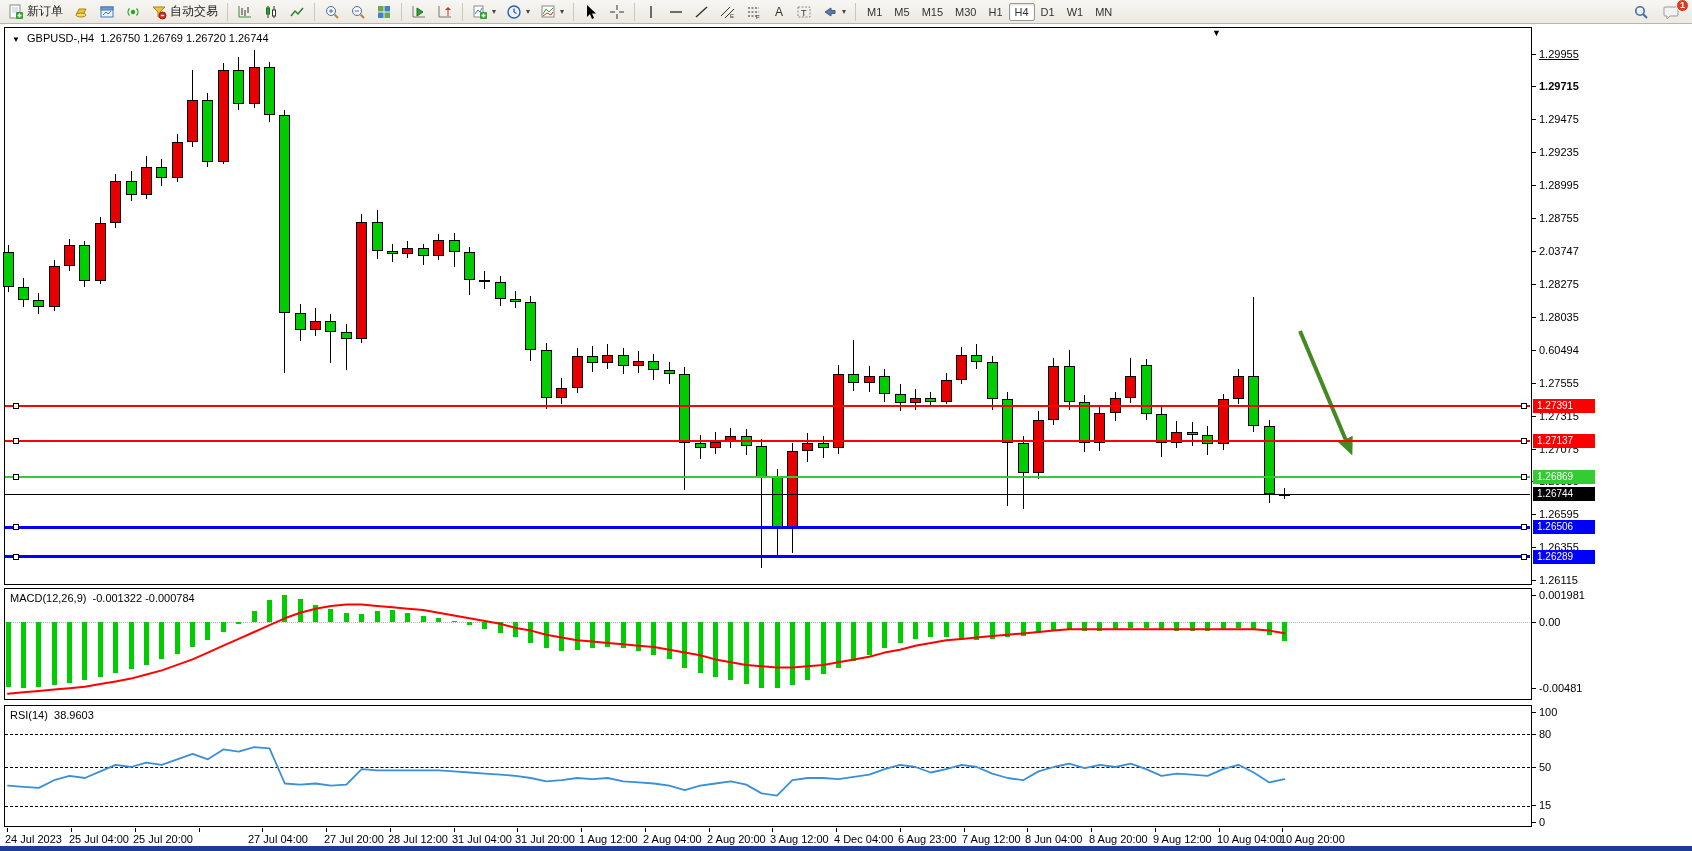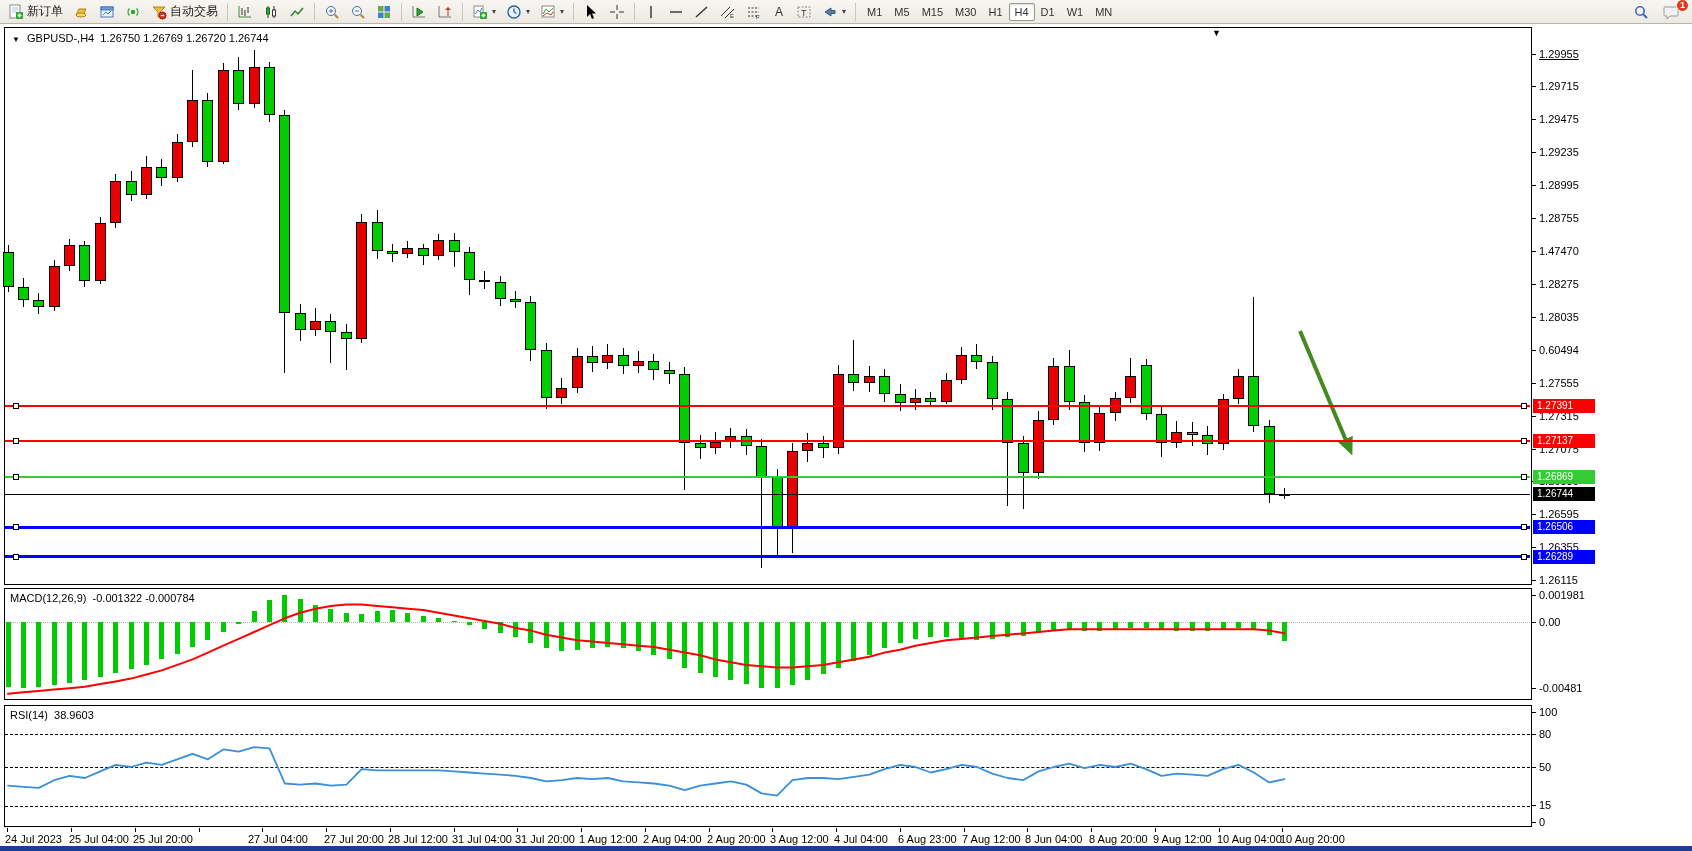--- a/index.html
+++ b/index.html
@@ -313,31 +313,31 @@
   <div id="rsi-title" class="overlay-label">
     <span>RSI(14)</span>&nbsp;
     <span>38.9603</span>
   </div>
   <div id="shift-marker" style="left: 1212px; top: 28px;">▼</div>
 
   <div id="status-strip"></div>
 <div class="ytick-mark" style="left: 1532px; top: 53.5221px;"></div>
     <div class="ytick-label" style="left: 1539px; top: 47.5221px; text-decoration: underline;">1.29955</div>
     <div class="ytick-mark" style="left: 1532px; top: 86.4425px;"></div>
-    <div class="ytick-label" style="left: 1539px; top: 80.4425px;">1.29715</div>
+    <div class="ytick-label" style="left: 1539px; top: 80.4425px; font-weight: bold;">1.29715</div>
     <div class="ytick-mark" style="left: 1532px; top: 119.363px;"></div>
     <div class="ytick-label" style="left: 1539px; top: 113.363px;">1.29475</div>
     <div class="ytick-mark" style="left: 1532px; top: 152.283px;"></div>
     <div class="ytick-label" style="left: 1539px; top: 146.283px;">1.29235</div>
     <div class="ytick-mark" style="left: 1532px; top: 185.204px;"></div>
     <div class="ytick-label" style="left: 1539px; top: 179.204px;">1.28995</div>
     <div class="ytick-mark" style="left: 1532px; top: 218.124px;"></div>
     <div class="ytick-label" style="left: 1539px; top: 212.124px;">1.28755</div>
     <div class="ytick-mark" style="left: 1532px; top: 251.044px;"></div>
-    <div class="ytick-label" style="left: 1539px; top: 245.044px;">1.47470</div>
+    <div class="ytick-label" style="left: 1539px; top: 245.044px;">2.03747</div>
     <div class="ytick-mark" style="left: 1532px; top: 283.965px;"></div>
     <div class="ytick-label" style="left: 1539px; top: 277.965px;">1.28275</div>
     <div class="ytick-mark" style="left: 1532px; top: 316.885px;"></div>
     <div class="ytick-label" style="left: 1539px; top: 310.885px;">1.28035</div>
     <div class="ytick-mark" style="left: 1532px; top: 349.805px;"></div>
     <div class="ytick-label" style="left: 1539px; top: 343.805px;">0.60494</div>
     <div class="ytick-mark" style="left: 1532px; top: 382.726px;"></div>
     <div class="ytick-label" style="left: 1539px; top: 376.726px;">1.27555</div>
     <div class="ytick-mark" style="left: 1532px; top: 415.646px;"></div>
     <div class="ytick-label" style="left: 1539px; top: 409.646px;">1.27315</div>
@@ -679,21 +679,21 @@
     <div class="xtick-label" style="left: 515px; top: 833px;">31 Jul 20:00</div>
     <div class="xtick-mark" style="left: 581px; top: 828px;"></div>
     <div class="xtick-label" style="left: 579px; top: 833px;">1 Aug 12:00</div>
     <div class="xtick-mark" style="left: 645px; top: 828px;"></div>
     <div class="xtick-label" style="left: 643px; top: 833px;">2 Aug 04:00</div>
     <div class="xtick-mark" style="left: 709px; top: 828px;"></div>
     <div class="xtick-label" style="left: 707px; top: 833px;">2 Aug 20:00</div>
     <div class="xtick-mark" style="left: 772px; top: 828px;"></div>
     <div class="xtick-label" style="left: 770px; top: 833px;">3 Aug 12:00</div>
     <div class="xtick-mark" style="left: 836px; top: 828px;"></div>
-    <div class="xtick-label" style="left: 834px; top: 833px;">4 Jul 04:00</div>
+    <div class="xtick-label" style="left: 834px; top: 833px;">4 Dec 04:00</div>
     <div class="xtick-mark" style="left: 900px; top: 828px;"></div>
     <div class="xtick-label" style="left: 898px; top: 833px;">6 Aug 23:00</div>
     <div class="xtick-mark" style="left: 964px; top: 828px;"></div>
     <div class="xtick-label" style="left: 962px; top: 833px;">7 Aug 12:00</div>
     <div class="xtick-mark" style="left: 1027px; top: 828px;"></div>
     <div class="xtick-label" style="left: 1025px; top: 833px;">8 Jun 04:00</div>
     <div class="xtick-mark" style="left: 1091px; top: 828px;"></div>
     <div class="xtick-label" style="left: 1089px; top: 833px;">8 Aug 20:00</div>
     <div class="xtick-mark" style="left: 1155px; top: 828px;"></div>
     <div class="xtick-label" style="left: 1153px; top: 833px;">9 Aug 12:00</div>

